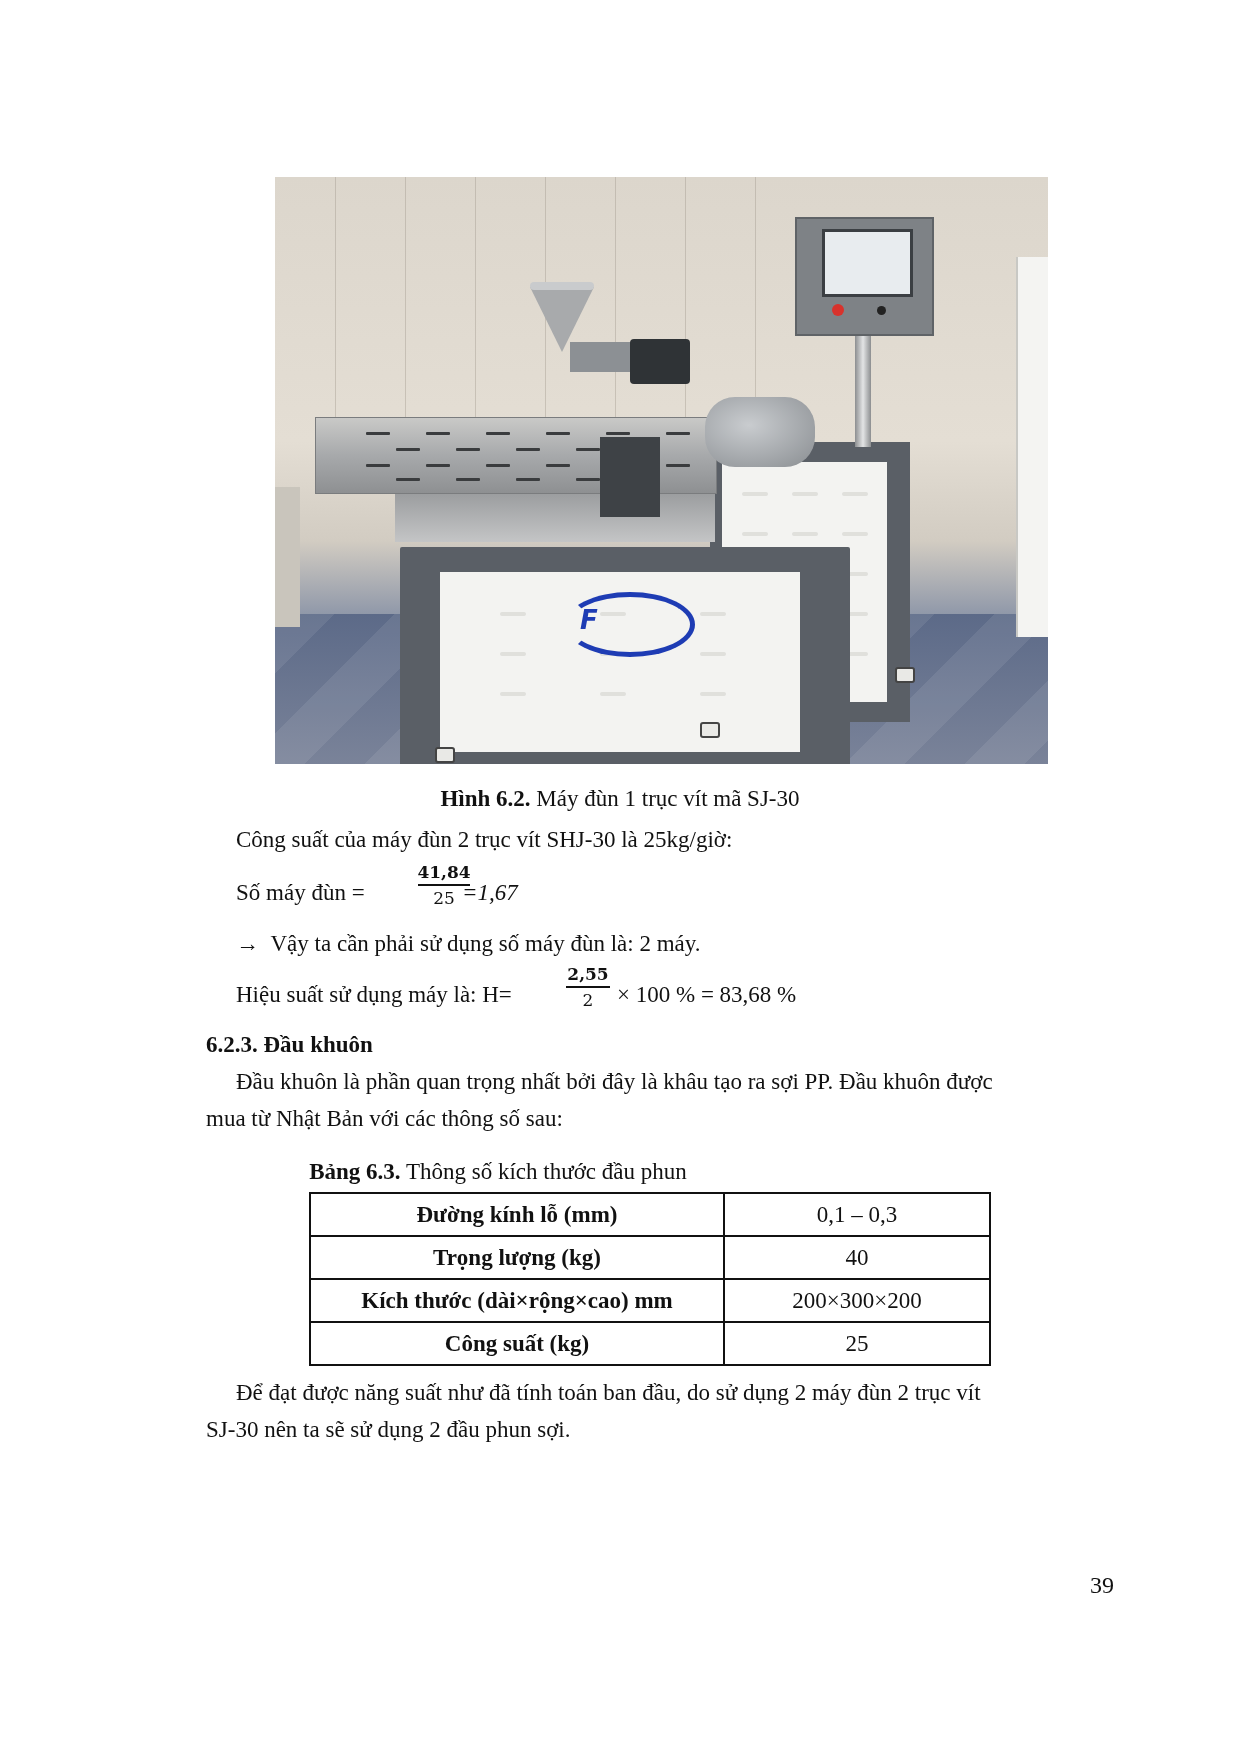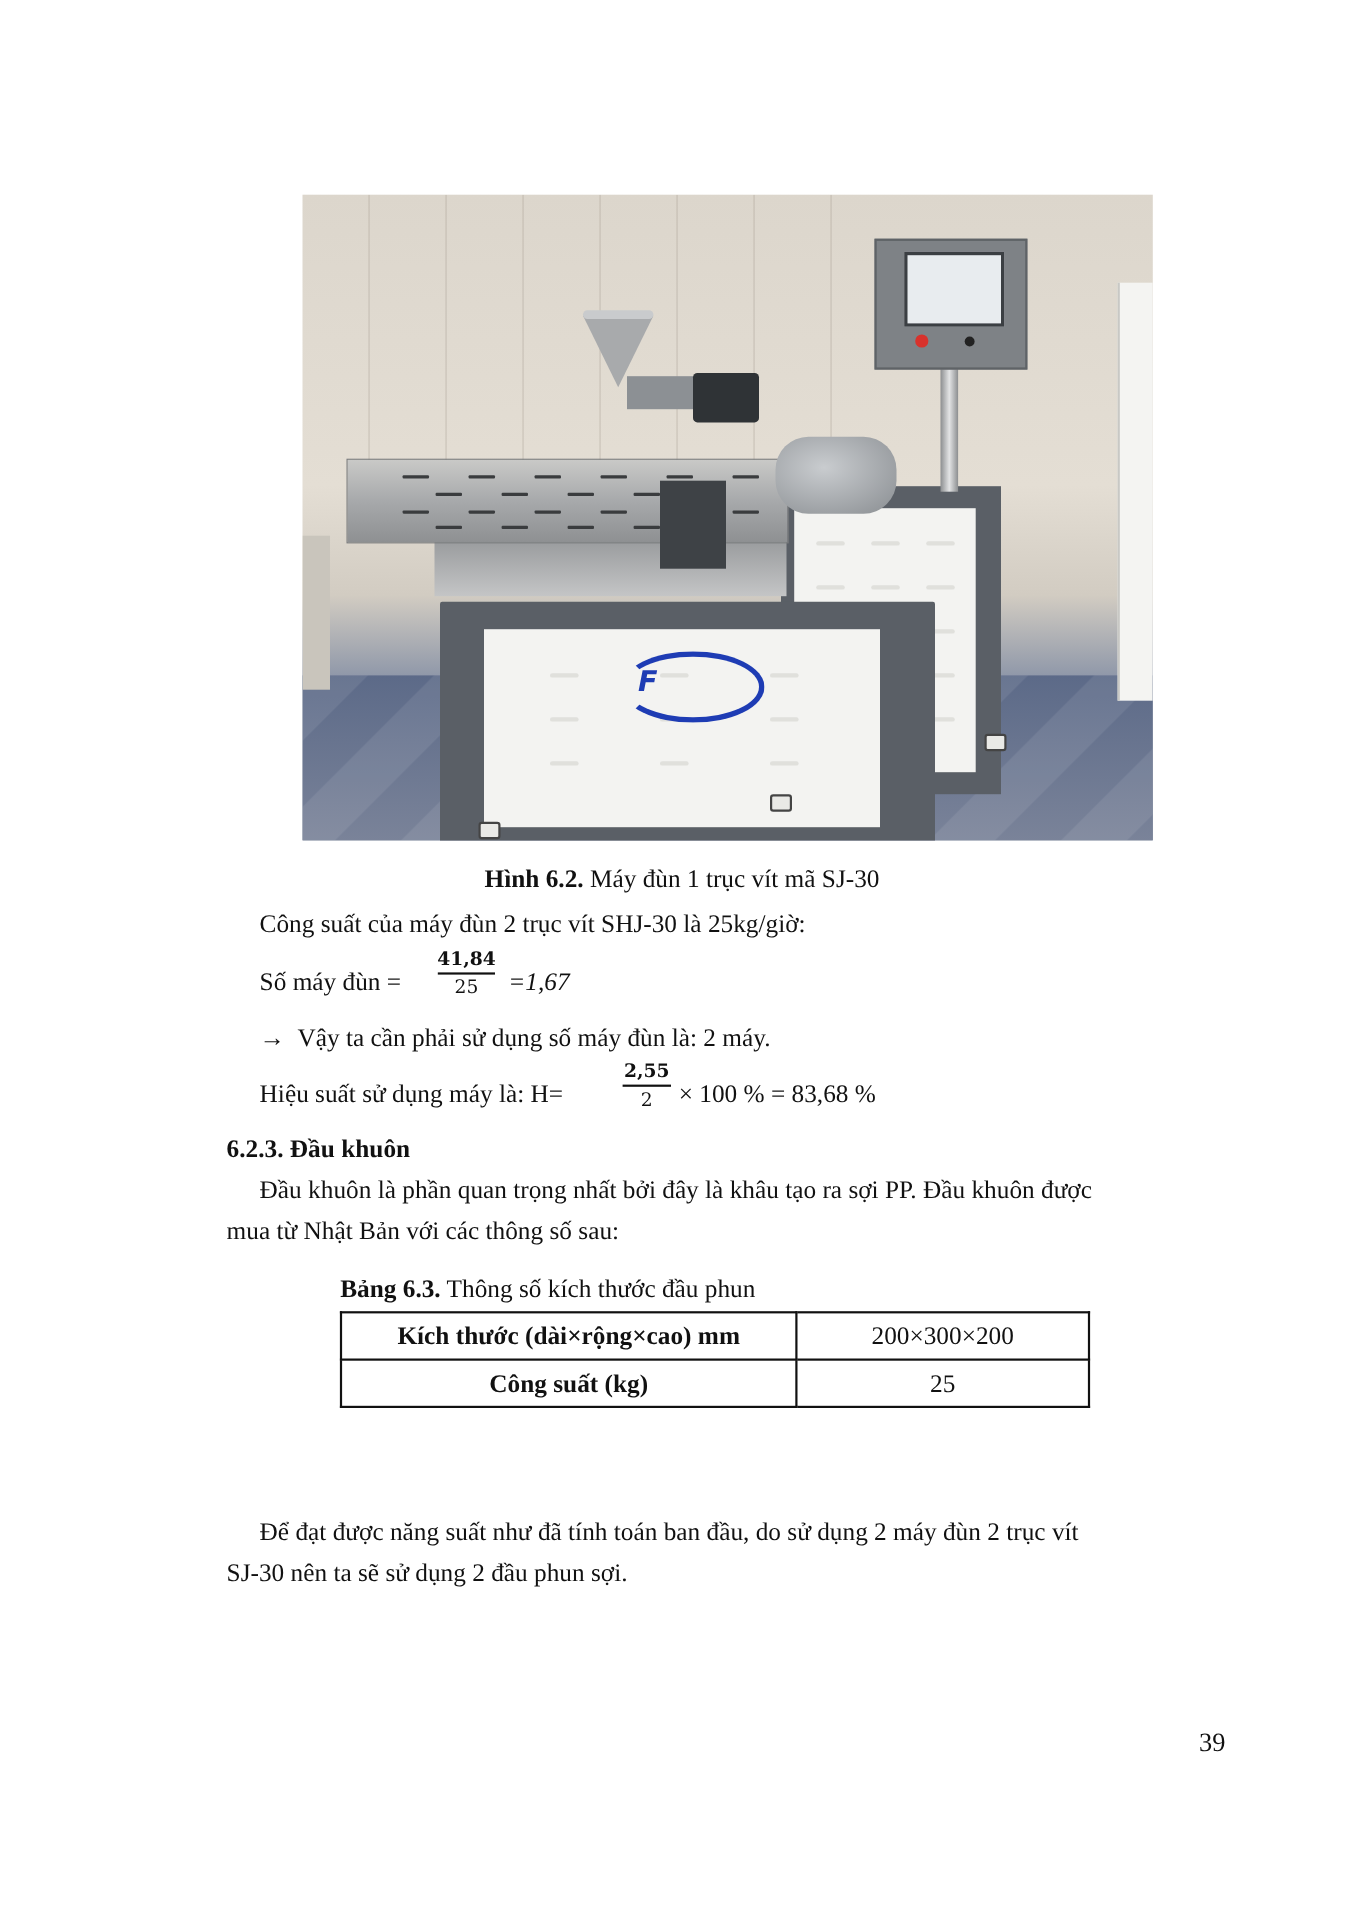--- a/index.html
+++ b/index.html
@@ -193,21 +193,21 @@
   <div class="wheel" style="left:620px;top:490px"></div>
 </div>
 
 <div class="abs txt caption">
   <b>Hình 6.2.</b><span> Máy đùn 1 trục vít mã SJ-30</span>
 </div>
 
 <div class="abs txt" style="left:236px; top:826px;">Công suất của máy đùn 2 trục vít SHJ-30 là 25kg/giờ:</div>
 
 <div class="abs txt" style="left:236px; top:879px;">Số máy đùn =</div>
-<div class="frac" style="left:398px; top:862px; width:52px;">
+<div class="frac" style="left:418px; top:862px; width:52px;">
   <span class="num">41,84</span>
   <span class="bar"></span>
   <span class="den">25</span>
 </div>
 <div class="abs txt" style="left:462px; top:879px;font-style:italic;">=1,67</div>
 
 <div class="abs txt" style="left:236px; top:930px;">
   <span>→</span>&nbsp;&nbsp;<span>Vậy ta cần phải sử dụng số máy đùn là: 2 máy.</span>
 </div>
 
@@ -222,20 +222,28 @@
 <div class="abs txt heading" style="left:206px; top:1031px;">6.2.3. Đầu khuôn</div>
 <div class="abs txt" style="left:236px; top:1068px;">Đầu khuôn là phần quan trọng nhất bởi đây là khâu tạo ra sợi PP. Đầu khuôn được</div>
 <div class="abs txt" style="left:206px; top:1105px;">mua từ Nhật Bản với các thông số sau:</div>
 
 <div class="abs txt" style="left:0; width:996px; top:1158px; text-align:center;">
   <b>Bảng 6.3.</b><span> Thông số kích thước đầu phun</span>
 </div>
 
 <table class="spec-table">
   <tbody>
+      <tr>
+    <td class="label">Đường kính lỗ (mm)</td>
+    <td class="value">0,1 – 0,3</td>
+  </tr>
+  <tr>
+    <td class="label">Trọng lượng (kg)</td>
+    <td class="value">40</td>
+  </tr>
   <tr>
     <td class="label">Kích thước (dài×rộng×cao) mm</td>
     <td class="value">200×300×200</td>
   </tr>
   <tr>
     <td class="label">Công suất (kg)</td>
     <td class="value">25</td>
   </tr>
 </tbody>
   </table>

